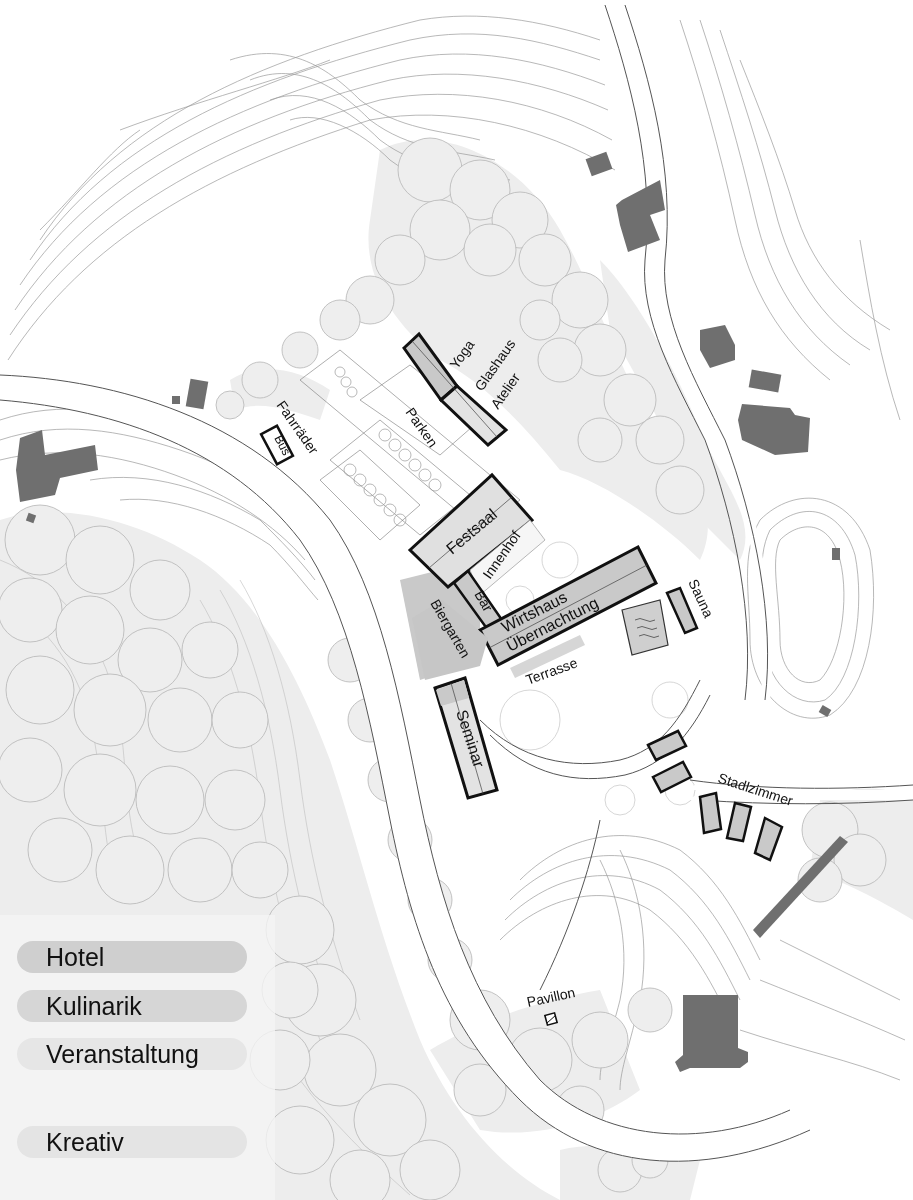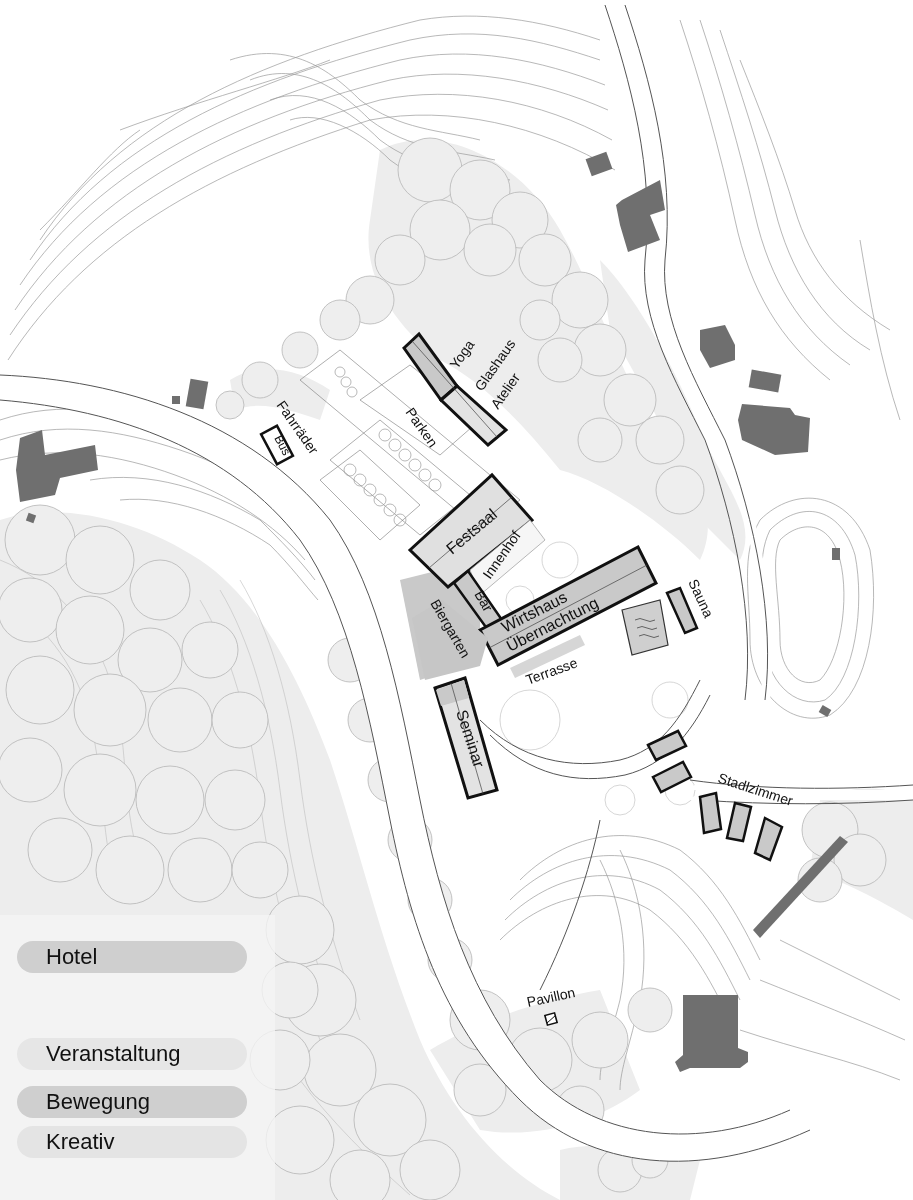--- a/index.html
+++ b/index.html
@@ -17,21 +17,21 @@
   .bldg { stroke: #111; stroke-width: 3; }
   .bldg-thin { fill: none; stroke: #444; stroke-width: 0.7; }
   .grid { fill: none; stroke: #777; stroke-width: 0.6; }
   .lbl { font-family: "Liberation Sans", sans-serif; font-size: 14px; fill: #111; }
   .lbl-lg { font-family: "Liberation Sans", sans-serif; font-size: 16px; fill: #111; }
 
   #legend-panel { position: absolute; left: 0; top: 915px; width: 275px; height: 285px;
                   background: rgba(245,245,245,0.78); }
   .legend-item { position: absolute; left: 17px; width: 230px; height: 32px; border-radius: 16px;
                  display: flex; align-items: center; box-sizing: border-box; padding-left: 29px; }
-  .legend-label { font-family: "Liberation Sans", sans-serif; font-size: 22px; color: #111; line-height: 1; }
+  .legend-label { font-family: "Liberation Sans", sans-serif; font-size: 25px; color: #111; line-height: 1; }
 </style>
 </head>
 <body>
 
 <svg id="map" viewBox="0 0 913 1200" xmlns="http://www.w3.org/2000/svg">
 
   <g>
     <path class="forest" d="M0,520 C60,500 140,520 200,560 C260,600 300,680 330,760 C360,850 380,940 420,1040 C450,1110 500,1170 560,1200 L0,1200 Z"></path>
     <path class="forest" d="M380,150 C440,120 520,160 560,230 C600,300 620,380 660,430 C700,470 720,520 700,560 C660,520 600,480 560,470 C520,420 480,380 440,360 C400,330 360,280 370,220 Z"></path>
     <path class="forest" d="M600,260 C640,300 680,380 700,430 C720,480 760,520 740,560 L700,520 C680,460 640,380 610,330 Z"></path>
@@ -291,22 +291,22 @@
     <text class="lbl-lg" transform="translate(456,712) rotate(72)">Seminar</text>
     <text class="lbl" transform="translate(717,782) rotate(18)">Stadlzimmer</text>
     <text class="lbl" transform="translate(528,1007) rotate(-12)">Pavillon</text>
   </g>
 </svg>
 
 <div id="legend-panel">
   <div class="legend-item" style="top:26px; background:#cfcfcf;">
     <span class="legend-label">Hotel</span>
   </div>
+  <div class="legend-item" style="top:75px; background:#d6d6d6;">
+    <span class="legend-label">Kulinarik</span>
+  </div>
   <div class="legend-item" style="top:123px; background:#e6e6e6;">
     <span class="legend-label">Veranstaltung</span>
-  </div>
-  <div class="legend-item" style="top:171px; background:#cfcfcf;">
-    <span class="legend-label">Bewegung</span>
   </div>
   <div class="legend-item" style="top:211px; background:#e4e4e4;">
     <span class="legend-label">Kreativ</span>
   </div>
 </div>
 
 </body></html>

